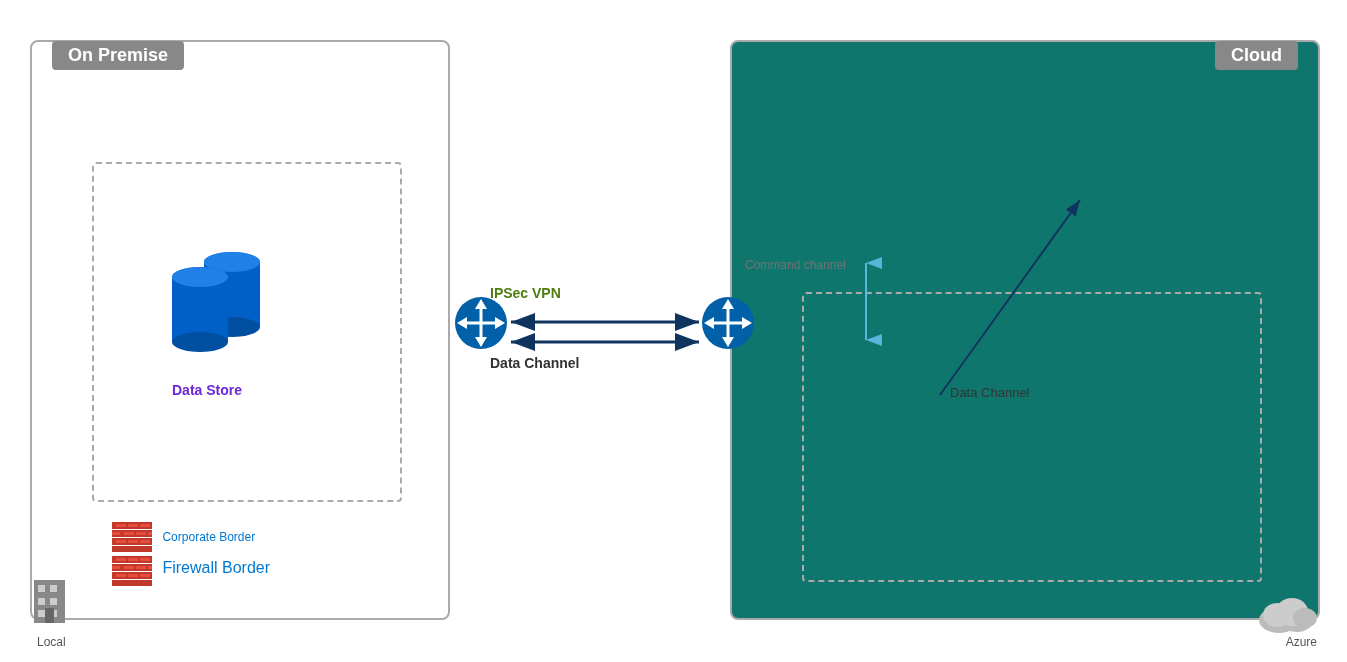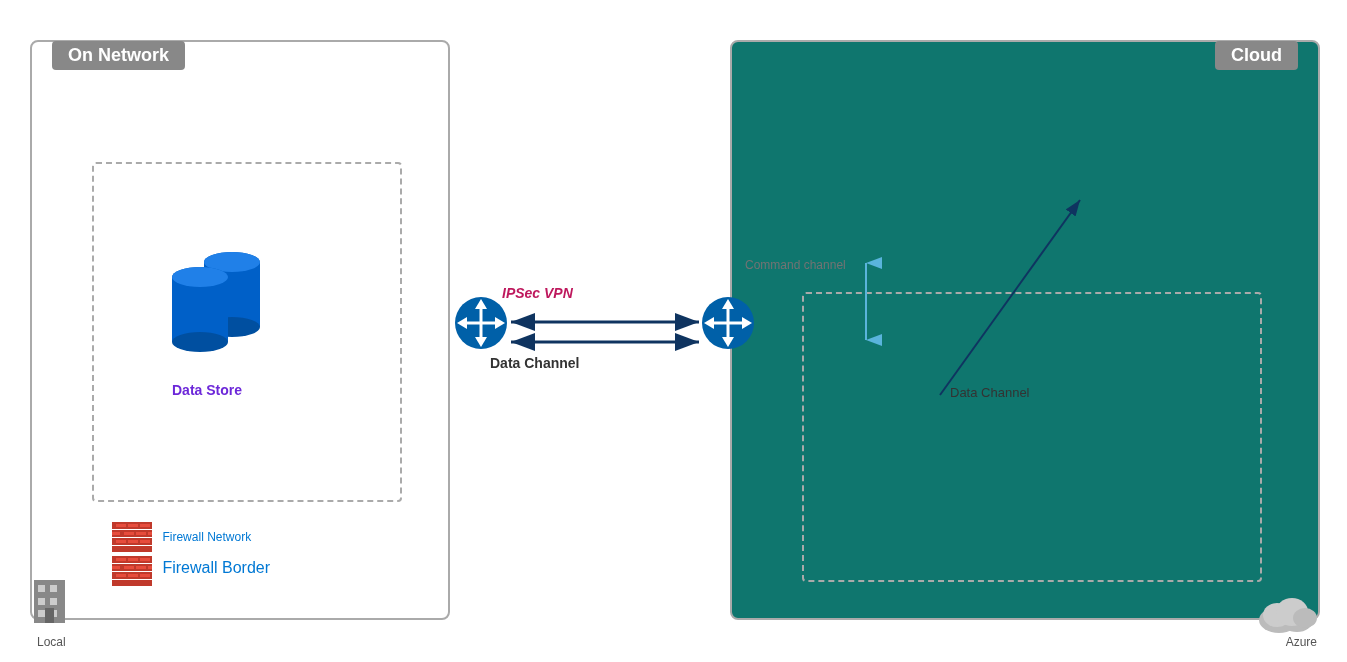--- a/index.html
+++ b/index.html
@@ -149,26 +149,25 @@
     
     .vpn-router-right {
       position: absolute;
       left: 700px;
       top: 295px;
     }
 
     
     .ipsec-label {
       position: absolute;
-      left: 502px;
+      left: 490px;
       top: 285px;
       font-size: 14px;
       font-weight: 600;
-      color: #be185d;
-      font-style: italic;
+      color: #4d7c0f;
     }
 
     
     .data-channel-label-mid {
       position: absolute;
       left: 490px;
       top: 355px;
       font-size: 14px;
       font-weight: 600;
       color: #333;
@@ -201,21 +200,21 @@
       height: 662px;
       pointer-events: none;
     }
   </style>
 </head>
 <body>
 
 <div class="diagram-container">
 
   <div class="on-premise-box">
-    <div class="on-premise-label">On Network</div>
+    <div class="on-premise-label">On Premise</div>
 
     <div class="inner-dashed-on-premise"></div>
 
     <div class="data-store-icon">
       <svg width="110" height="130" viewBox="0 0 110 130">
 
         <ellipse cx="70" cy="30" rx="28" ry="10" fill="#0060c8"></ellipse>
         <rect x="42" y="30" width="56" height="65" fill="#0060c8"></rect>
         <ellipse cx="70" cy="95" rx="28" ry="10" fill="#004fa0"></ellipse>
         <ellipse cx="70" cy="30" rx="28" ry="10" fill="#2080e8"></ellipse>
@@ -239,21 +238,21 @@
         <rect x="0" y="10" width="8" height="3" fill="#e74c3c"></rect>
         <rect x="12" y="10" width="10" height="3" fill="#e74c3c"></rect>
         <rect x="24" y="10" width="10" height="3" fill="#e74c3c"></rect>
         <rect x="36" y="10" width="4" height="3" fill="#e74c3c"></rect>
         <rect x="0" y="16" width="40" height="7" fill="#c0392b"></rect>
         <rect x="4" y="18" width="10" height="3" fill="#e74c3c"></rect>
         <rect x="16" y="18" width="10" height="3" fill="#e74c3c"></rect>
         <rect x="28" y="18" width="10" height="3" fill="#e74c3c"></rect>
         <rect x="0" y="24" width="40" height="6" fill="#c0392b"></rect>
       </svg>
-      <span class="firewall-label" style="font-size:12px;color:#0078d4;">Firewall Network</span>
+      <span class="firewall-label" style="font-size:12px;color:#0078d4;">Corporate Border</span>
       <br>
       <svg width="40" height="30" viewBox="0 0 40 30" style="display:inline-block;vertical-align:middle;margin-right:6px;margin-top:4px;">
         <rect x="0" y="0" width="40" height="7" fill="#c0392b"></rect>
         <rect x="4" y="2" width="10" height="3" fill="#e74c3c"></rect>
         <rect x="16" y="2" width="10" height="3" fill="#e74c3c"></rect>
         <rect x="28" y="2" width="10" height="3" fill="#e74c3c"></rect>
         <rect x="0" y="8" width="40" height="7" fill="#c0392b"></rect>
         <rect x="0" y="10" width="8" height="3" fill="#e74c3c"></rect>
         <rect x="12" y="10" width="10" height="3" fill="#e74c3c"></rect>
         <rect x="24" y="10" width="10" height="3" fill="#e74c3c"></rect>

